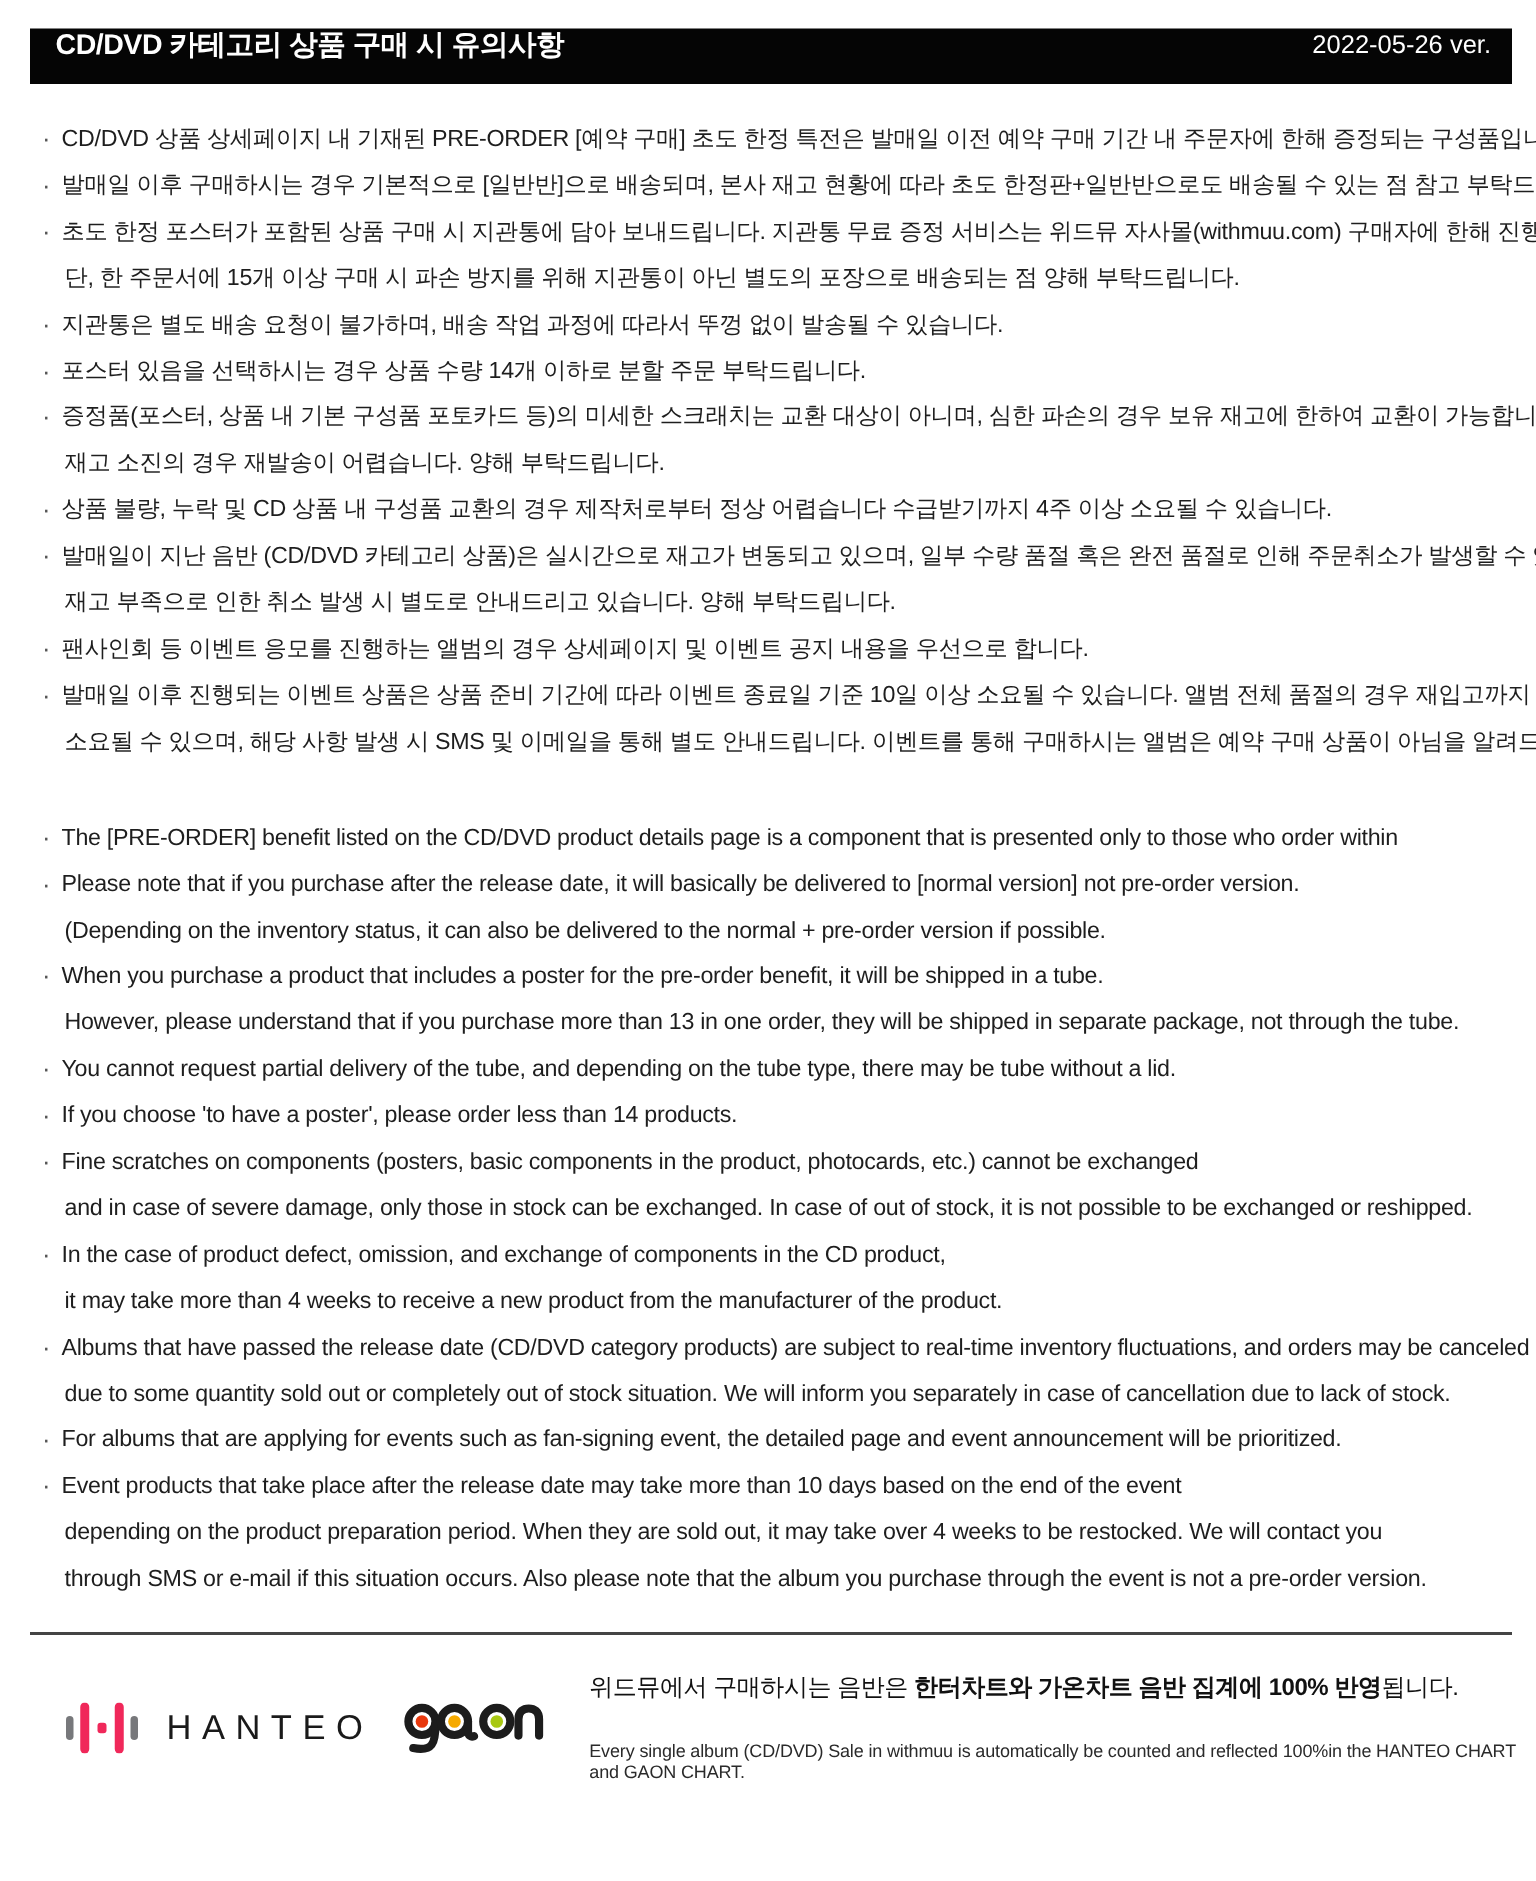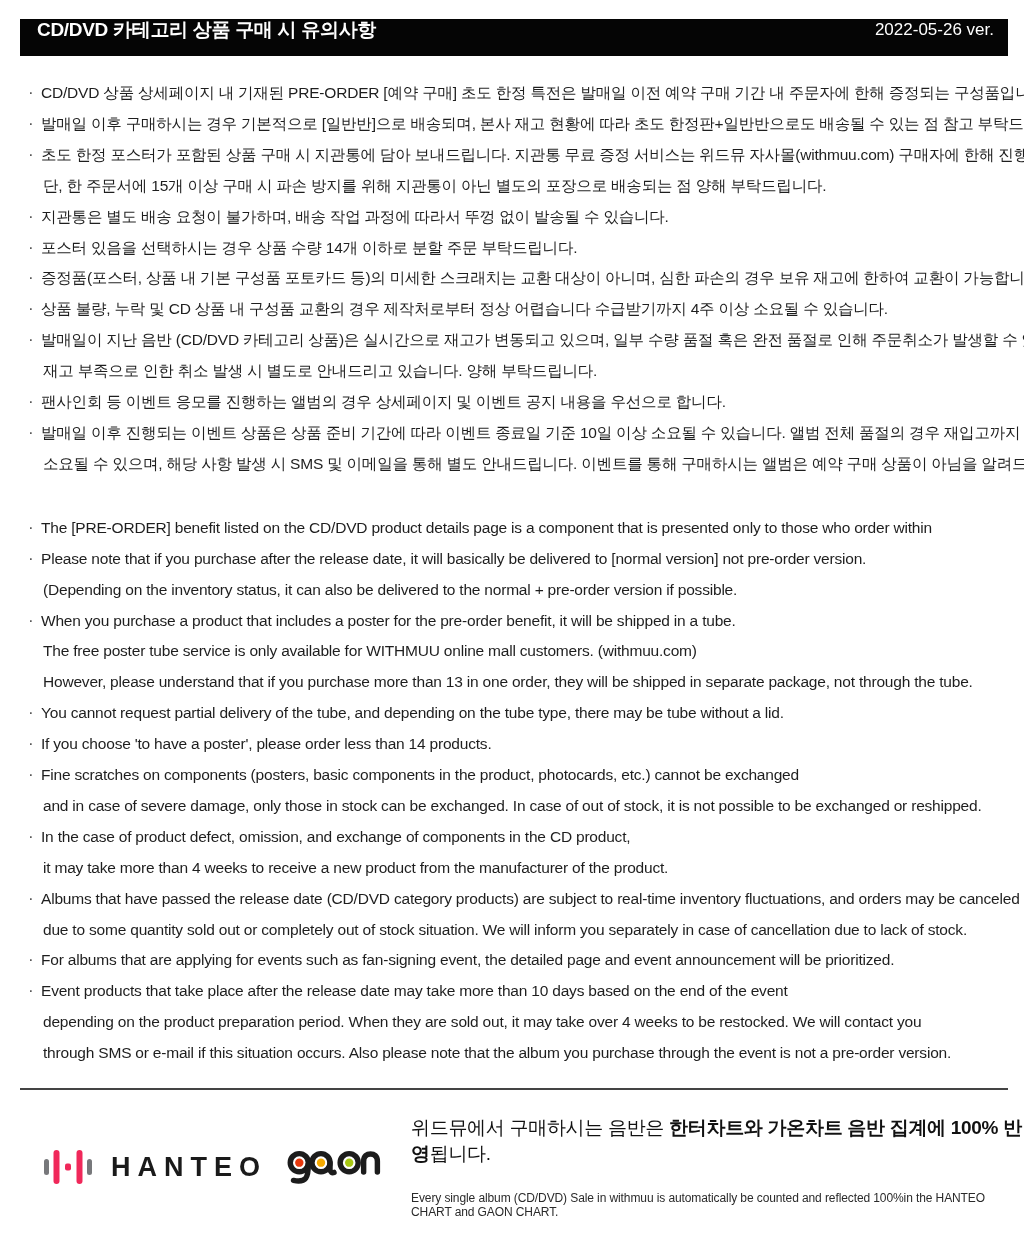--- a/index.html
+++ b/index.html
@@ -21,24 +21,24 @@
   .elist { margin:33px 0 0 28px; }
   .notice-line { display:flex; font-size:15.5px; line-height:30.9px; white-space:nowrap; letter-spacing:-0.2px; }
   .notice-line .bullet { flex:0 0 13px; width:13px; color:#555; font-size:17px; }
   .notice-line .txt { color:#1e1e1e; }
   .notice-line.cont .txt { padding-left:2px; }
 
   
   .divider { height:2px; background:#444444; margin:19px 16px 0 20px; }
   .footer-row { display:flex; align-items:center; margin:25px 0 0 44px; }
   .hanteo-logo { display:flex; align-items:center; }
-  .hanteo-word { font-size:27px; letter-spacing:7px; color:#1a1a1a; font-weight:700; margin-left:15px; }
+  .hanteo-word { font-size:23px; letter-spacing:7px; color:#1a1a1a; font-weight:400; margin-left:15px; }
   .gaon-logo { margin-left:20px; display:flex; align-items:center; }
   .footer-text { margin-left:30px; }
-  .footer-ko { font-size:19px; letter-spacing:-0.3px; color:#111; }
+  .footer-ko { font-size:16px; letter-spacing:-0.3px; color:#111; }
   .footer-ko .bold { font-weight:bold; }
   .footer-en { font-size:12px; margin-top:24px; color:#2a2a2a; letter-spacing:-0.1px; }
 </style>
 </head>
 <body>
 
 <div class="header-bar">
   <span class="header-title">CD/DVD 카테고리 상품 구매 시 유의사항</span>
   <span class="header-version">2022-05-26 ver.</span>
 </div>
@@ -67,20 +67,21 @@
     <div class="notice-line">
       <span class="bullet">·</span>
       <span class="txt">포스터 있음을 선택하시는 경우 상품 수량 14개 이하로 분할 주문 부탁드립니다.</span>
     </div>
     <div class="notice-line">
       <span class="bullet">·</span>
       <span class="txt">증정품(포스터, 상품 내 기본 구성품 포토카드 등)의 미세한 스크래치는 교환 대상이 아니며, 심한 파손의 경우 보유 재고에 한하여 교환이 가능합니다.</span>
     </div>
     <div class="notice-line cont">
       <span class="bullet"></span>
+      <span class="txt">재고 소진의 경우 재발송이 어렵습니다. 양해 부탁드립니다.</span>
     </div>
     <div class="notice-line">
       <span class="bullet">·</span>
       <span class="txt">상품 불량, 누락 및 CD 상품 내 구성품 교환의 경우 제작처로부터 정상 어렵습니다 수급받기까지 4주 이상 소요될 수 있습니다.</span>
     </div>
     <div class="notice-line">
       <span class="bullet">·</span>
       <span class="txt">발매일이 지난 음반 (CD/DVD 카테고리 상품)은 실시간으로 재고가 변동되고 있으며, 일부 수량 품절 혹은 완전 품절로 인해 주문취소가 발생할 수 있습니다.</span>
     </div>
     <div class="notice-line cont">
@@ -113,21 +114,20 @@
     <div class="notice-line cont">
       <span class="bullet"></span>
       <span class="txt">(Depending on the inventory status, it can also be delivered to the normal + pre-order version if possible.</span>
     </div>
     <div class="notice-line">
       <span class="bullet">·</span>
       <span class="txt">When you purchase a product that includes a poster for the pre-order benefit, it will be shipped in a tube.</span>
     </div>
     <div class="notice-line cont">
       <span class="bullet"></span>
-      <span class="txt">The free poster tube service is only available for WITHMUU online mall customers. (withmuu.com)</span>
     </div>
     <div class="notice-line cont">
       <span class="bullet"></span>
       <span class="txt">However, please understand that if you purchase more than 13 in one order, they will be shipped in separate package, not through the tube.</span>
     </div>
     <div class="notice-line">
       <span class="bullet">·</span>
       <span class="txt">You cannot request partial delivery of the tube, and depending on the tube type, there may be tube without a lid.</span>
     </div>
     <div class="notice-line">

